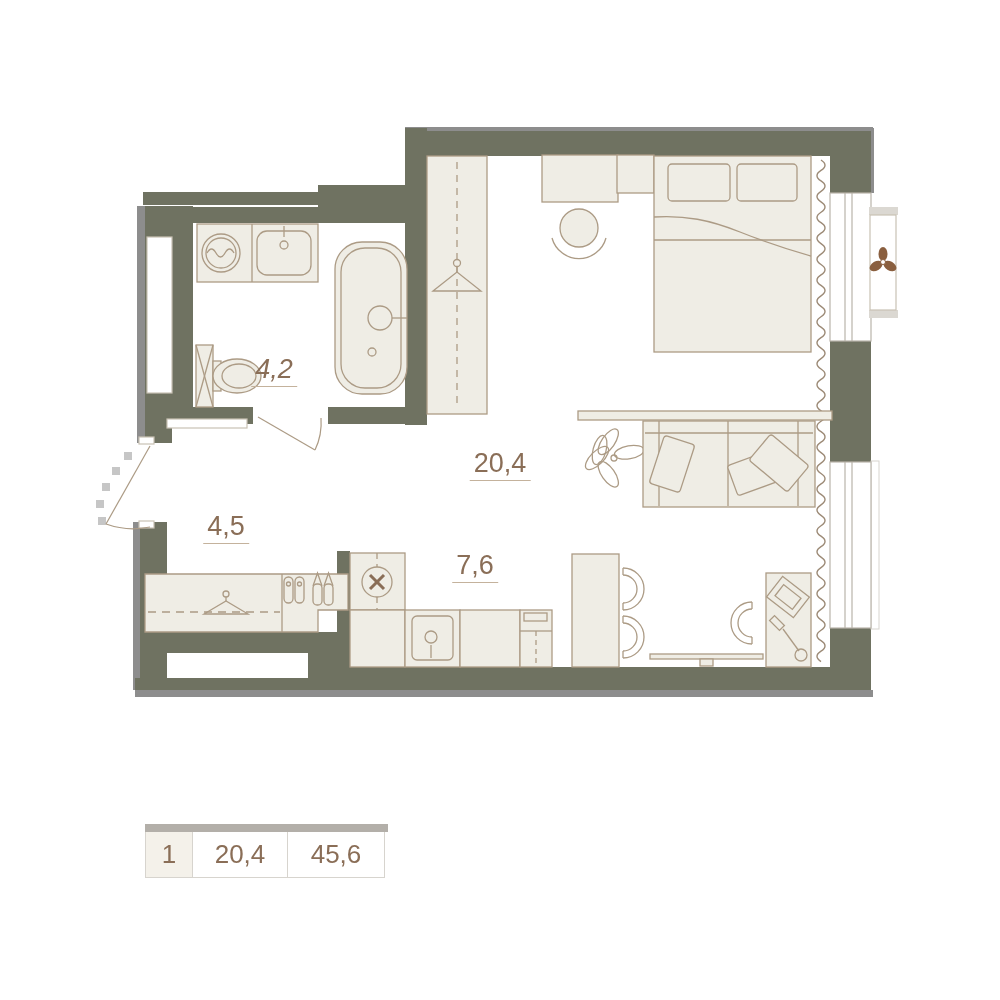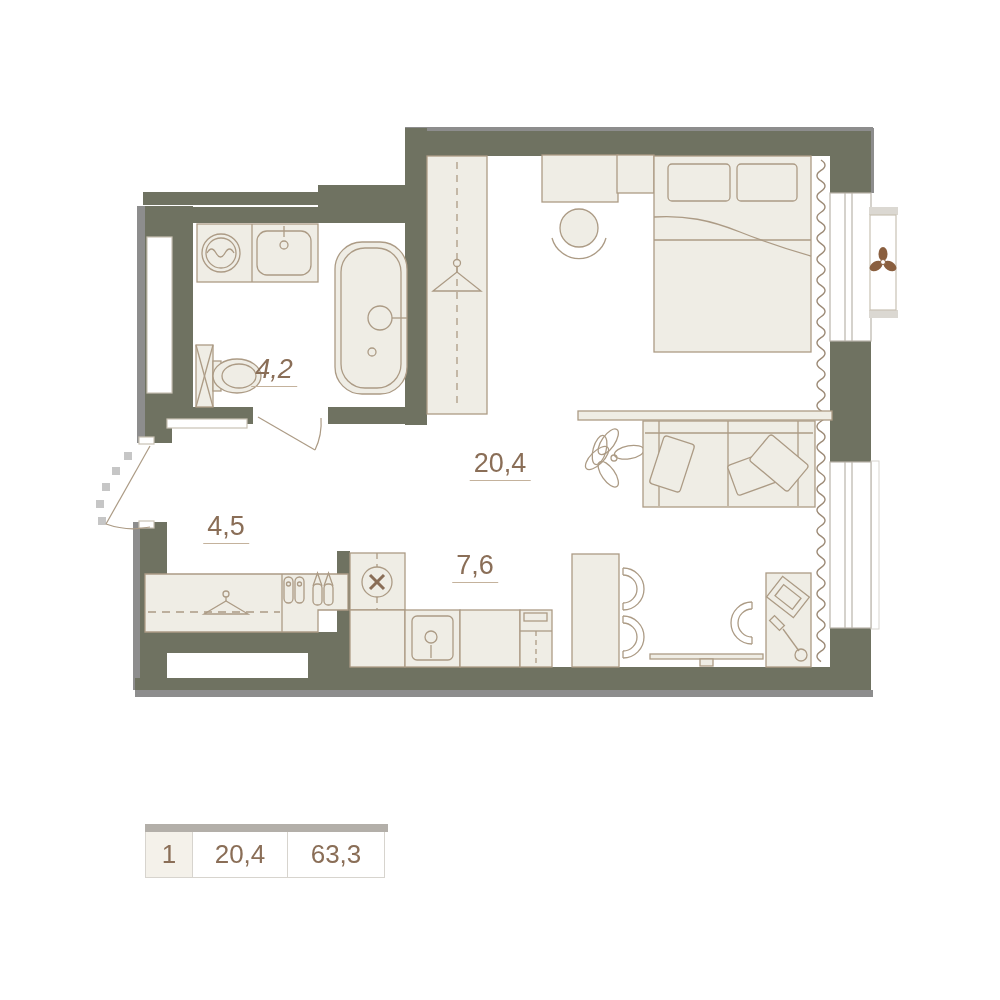--- a/index.html
+++ b/index.html
@@ -285,17 +285,17 @@
   <div class="area-label" style="left:274px;top:356px;font-style:italic;">4,2</div>
   <div class="area-label" style="left:226px;top:501px;margin-top:12px;">4,5</div>
   <div class="area-label" style="left:500px;top:450px;">20,4</div>
   <div class="area-label" style="left:475px;top:552px;">7,6</div>
 
   <div class="summary">
     <div class="summary-bar"></div>
     <div class="summary-row">
       <div class="summary-cell cell-1">1</div>
       <div class="summary-cell cell-2">20,4</div>
-      <div class="summary-cell cell-3">63,3</div>
+      <div class="summary-cell cell-3">45,6</div>
     </div>
   </div>
 
 </div>
 
 </body></html>

